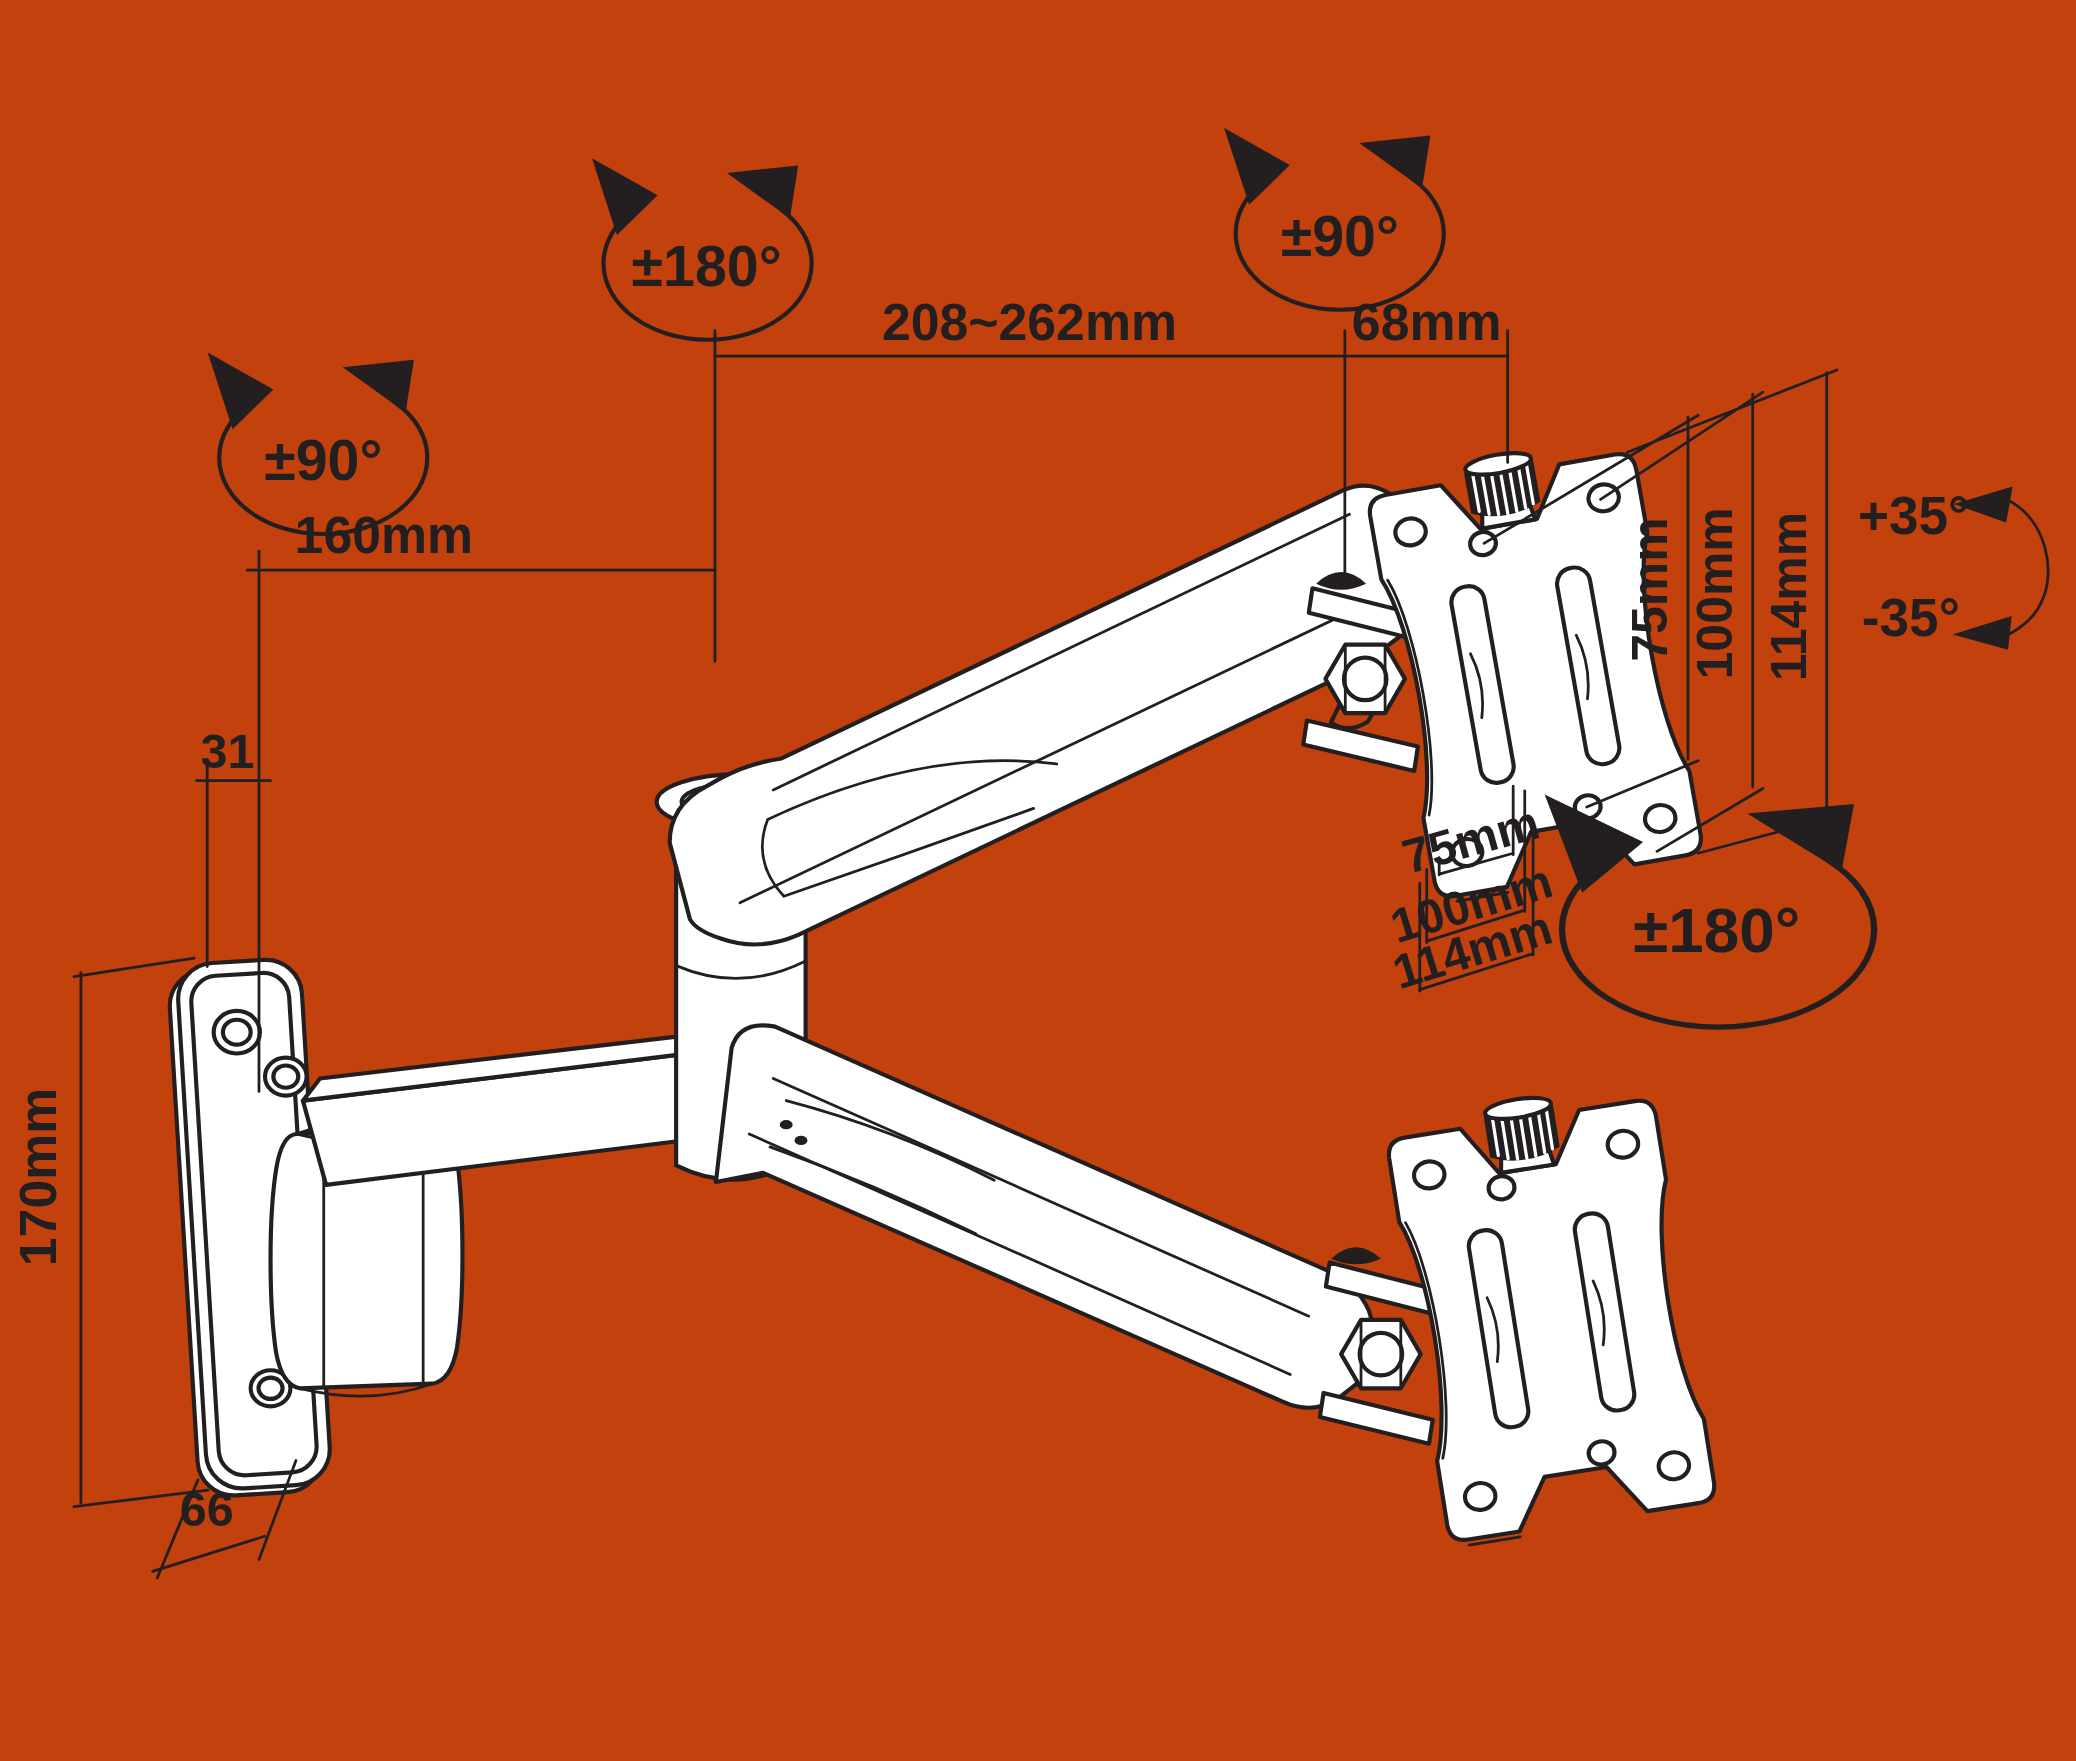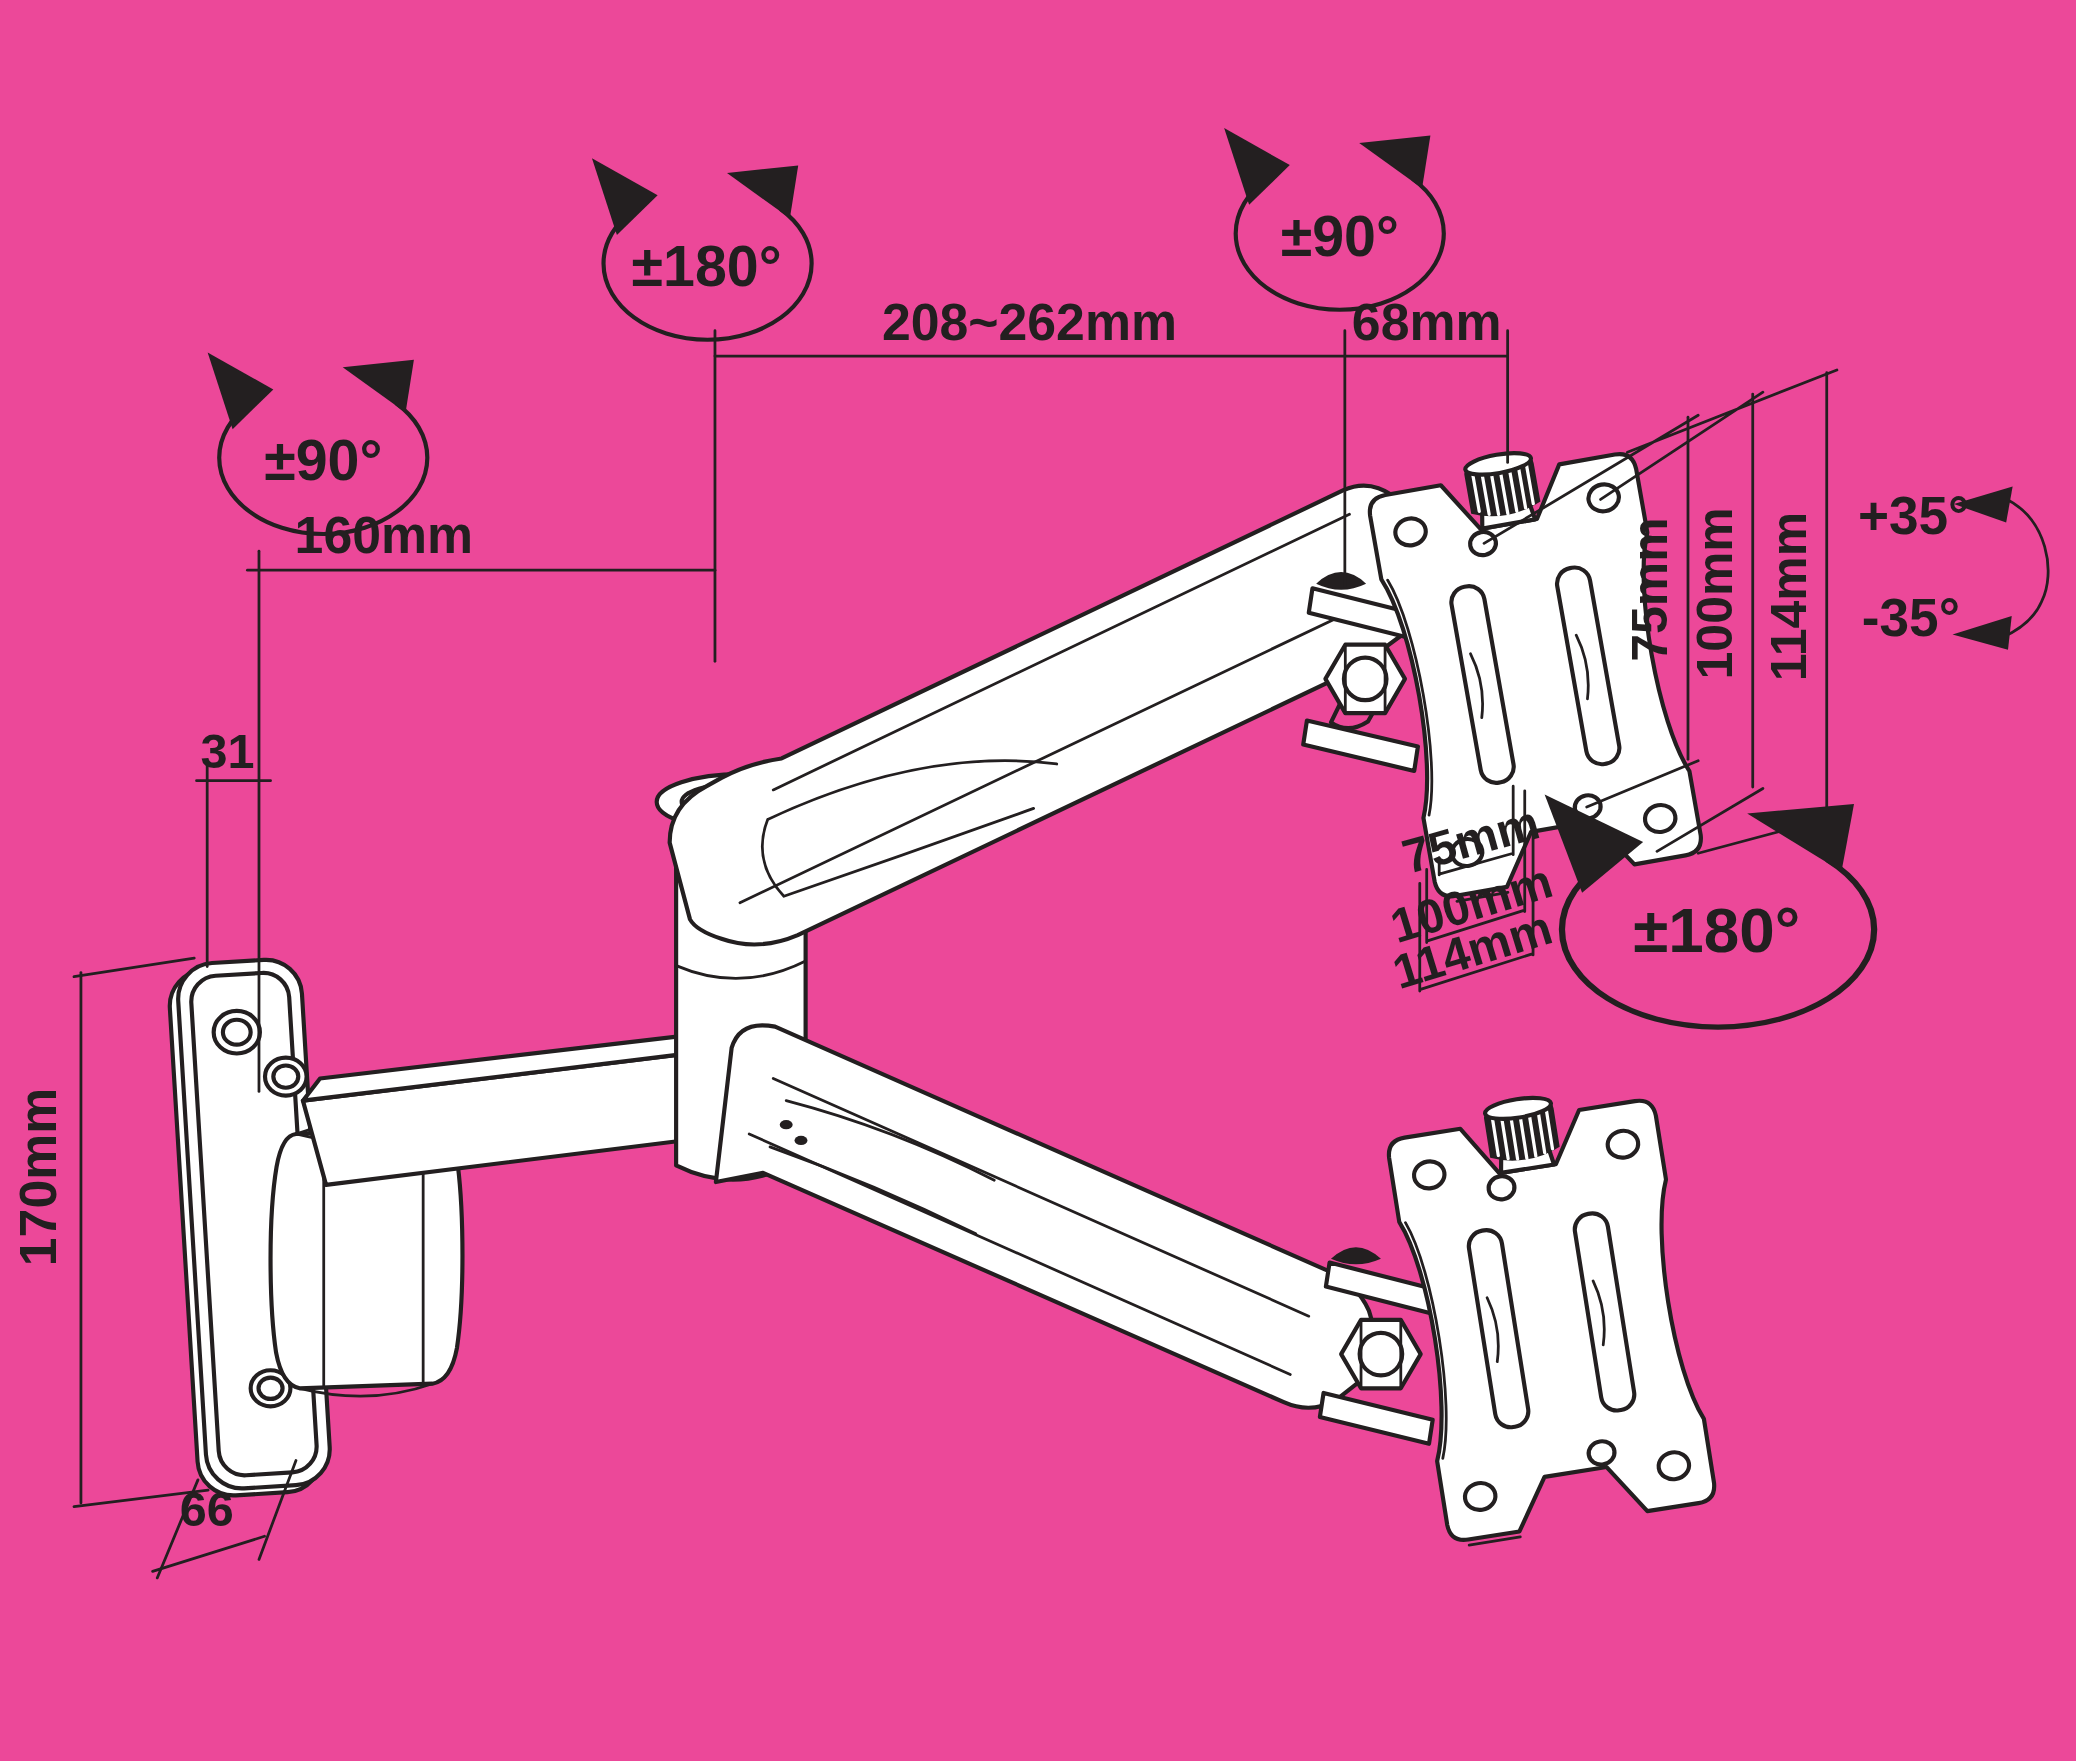--- a/index.html
+++ b/index.html
@@ -1,16 +1,16 @@
 <!DOCTYPE html>
 <html style="font-size:7.4px"><head>
 <meta charset="utf-8">
 <style>
   html,body{margin:0;padding:0;background:#ffffff;}
-  .stage{width:100%;background:#ec4899;}
+  .stage{width:100%;background:#c2410c;}
   svg{display:block;width:100%;height:auto;}
   .draw{fill:#ffffff;stroke:#231f20;stroke-width:9;stroke-linejoin:round;stroke-linecap:round;}
   .line{fill:none;stroke:#231f20;stroke-width:9;stroke-linejoin:round;stroke-linecap:round;}
   .thin{fill:none;stroke:#231f20;stroke-width:6;stroke-linecap:round;}
   .fillink{fill:#231f20;stroke:none;}
   .whiteline{fill:none;stroke:#ffffff;stroke-width:7;stroke-linecap:round;}
   .lbl{font-family:"Liberation Sans",sans-serif;font-weight:700;fill:#231f20;}
 </style>
 </head>
 <body>

